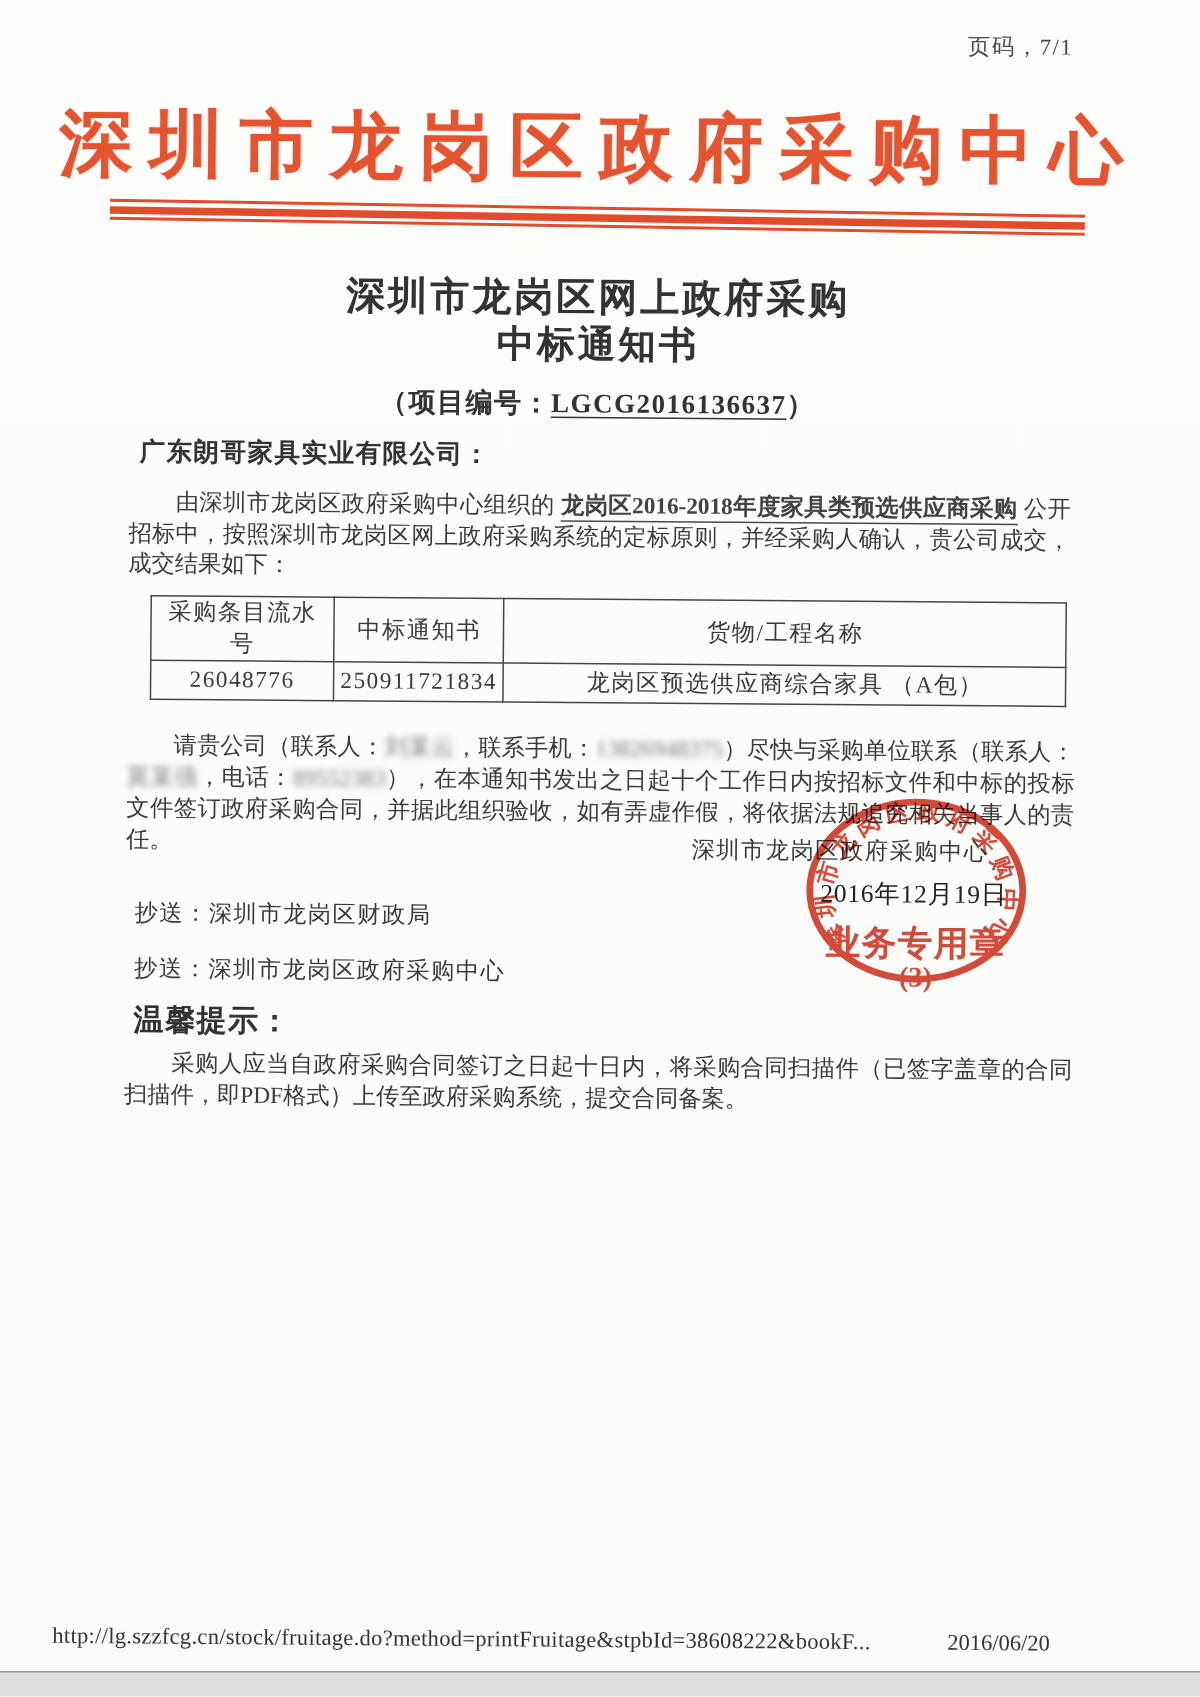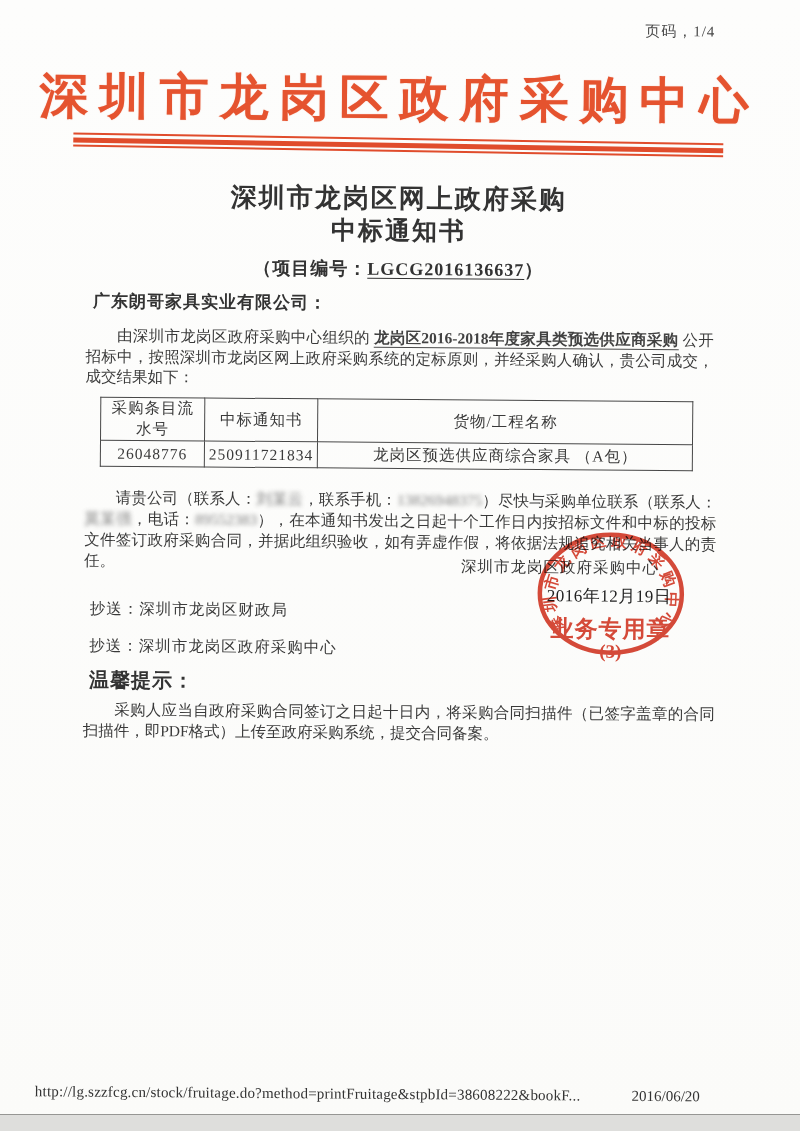--- a/index.html
+++ b/index.html
@@ -45,21 +45,21 @@
   table.award {
     position:absolute; top:399px; left:103px;
     border-collapse:collapse; table-layout:fixed;
     font-size:15.5px; color:#3a3a3a;
   }
   table.award td {
     border:1.6px solid #474747; text-align:center; vertical-align:middle;
     padding:0 4px; height:26px; letter-spacing:1px;
   }
   table.award tr.hdr td { height:23px; }
-  .c1 { width:104px; } .c2 { width:103px; } .c3 { width:375px; }
+  .c1 { width:122px; } .c2 { width:103px; } .c3 { width:375px; }
 
   .p2 { position:absolute; top:489px; left:88px; width:632px; line-height:21px; }
   .redact { filter:blur(2.3px); opacity:.8; color:#5a5a5a; }
 
   .signature { position:absolute; top:556px; left:0; width:663px; text-align:right; font-size:15.5px; color:#3a3a3a; letter-spacing:1px; }
 
   .copy-line { position:absolute; left:94px; font-size:15.5px; color:#3a3a3a; letter-spacing:1px; }
   .copy1 { top:601px; }
   .copy2 { top:638px; }
 
@@ -73,21 +73,21 @@
   .footer .url { letter-spacing:0.2px; }
 
   .bottom-band { position:absolute; left:0; bottom:0; width:800px; height:17px; background:#dededc; border-top:1.5px solid #969694; }
 </style>
 </head>
 <body>
 
 <div class="scan-page">
   <div class="content">
 
-    <div class="page-no">页码，1/4</div>
+    <div class="page-no">页码，7/1</div>
 
     <div class="org-title">深圳市龙岗区政府采购中心</div>
 
     <div class="rule-wrap">
       <div class="rule-thin"></div>
       <div class="rule-gap"></div>
       <div class="rule-thick"></div>
       <div class="rule-white"></div>
       <div class="rule-thin2"></div>
     </div>

